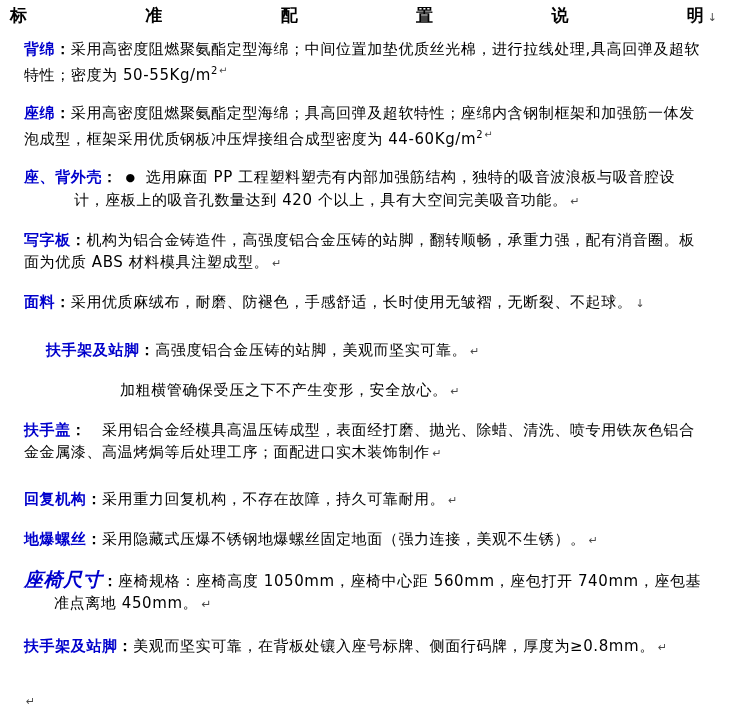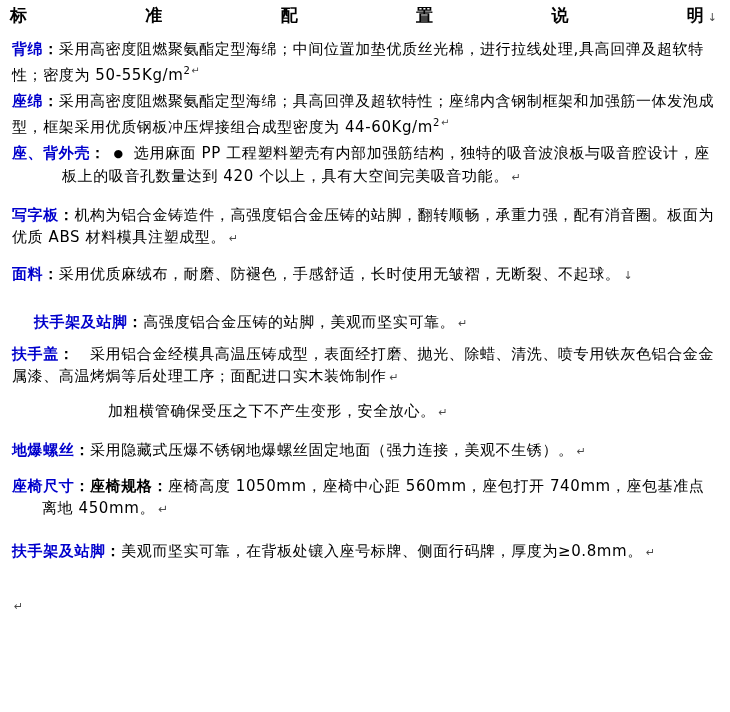--- a/index.html
+++ b/index.html
@@ -9,38 +9,38 @@
     overflow:hidden;
   }
   .doc{padding:3px 8px 0 8px;}
   .title-row{
     display:flex;justify-content:space-between;align-items:flex-start;
     font-size:17px;font-weight:bold;letter-spacing:1px;
     padding:2px 4px 0 2px;margin-bottom:10px;line-height:20px;
   }
   .title-last{white-space:nowrap;}
   p.para{
-    margin:4px;font-size:15px;line-height:22px;letter-spacing:0.6px;
+    margin:16px;font-size:15px;line-height:22px;letter-spacing:0.6px;
     word-break:break-all;
   }
   .label{color:#0000cc;font-weight:bold;}
   .colon{font-weight:bold;color:#000;}
   .bullet{font-size:11px;margin:0 10px 0 8px;vertical-align:1px;}
   .mark{color:#4a4a4a;font-size:11px;margin-left:3px;font-weight:normal;}
   .sup{font-size:10px;vertical-align:super;line-height:0;}
   .sup-mark{vertical-align:super;font-size:10px;margin-left:1px;}
   .hang-shell{padding-left:50px;text-indent:-50px;}
   .indent-armrest{padding-left:22px;}
   .indent-note{padding-left:96px;}
   .dims{
     font-size:20px;line-height:40px;letter-spacing:1px;
     padding-left:30px;text-indent:-30px;
   }
-  .dims .label{font-size:15px;}
-  .dims .subtitle{font-weight:bold;}
+  .dims .label{font-size:19px;font-style:italic;}
+  .dims .subtitle{font-weight:normal;}
   .dims .mark{font-size:12px;}
 </style>
 </head>
 <body>
 
 <div class="doc">
 
   <div class="title-row">
     <span>标</span>
     <span>准</span>
@@ -67,28 +67,31 @@
   </p>
 
   <p class="para" style="margin-top:13px">
     <span class="label">面料</span><span class="colon">：</span><span>采用优质麻绒布，耐磨、防褪色，手感舒适，长时使用无皱褶，无断裂、不起球。</span><span class="mark">↓</span>
   </p>
 
   <p class="para indent-armrest" style="margin-top:24px">
     <span class="label">扶手架及站脚</span><span class="colon">：</span><span>高强度铝合金压铸的站脚，美观而坚实可靠。</span><span class="mark">↵</span>
   </p>
 
+  <p class="para indent-note" style="margin-top:11px">
+    <span>加粗横管确保受压之下不产生变形，安全放心。</span><span class="mark">↵</span>
+  </p>
+
   <p class="para" style="margin-top:8px">
     <span class="label">扶手盖</span><span class="colon">：</span><span>　采用铝合金经模具高温压铸成型，表面经打磨、抛光、除蜡、清洗、喷专用铁灰色铝合金金属漆、高温烤焗等后处理工序；面配进口实木装饰制作</span><span class="mark">↵</span>
   </p>
 
-  <p class="para indent-note" style="margin-top:11px">
-    <span>加粗横管确保受压之下不产生变形，安全放心。</span><span class="mark">↵</span>
+  <p class="para" style="margin-top:23px">
+    <span class="label">回复机构</span><span class="colon">：</span><span>采用重力回复机构，不存在故障，持久可靠耐用。</span><span class="mark">↵</span>
   </p>
-
 
   <p class="para" style="margin-top:15px">
     <span class="label">地爆螺丝</span><span class="colon">：</span><span>采用隐藏式压爆不锈钢地爆螺丝固定地面（强力连接，美观不生锈）。</span><span class="mark">↵</span>
   </p>
 
 
   <p class="para dims" style="margin-top:12px">
     <span class="label">座椅尺寸</span><span class="colon">：</span><span class="subtitle">座椅规格：</span><span>座椅高度 1050mm，座椅中心距 560mm，座包打开 740mm，座包基准点离地 450mm。</span><span class="mark">↵</span>
   </p>
 

